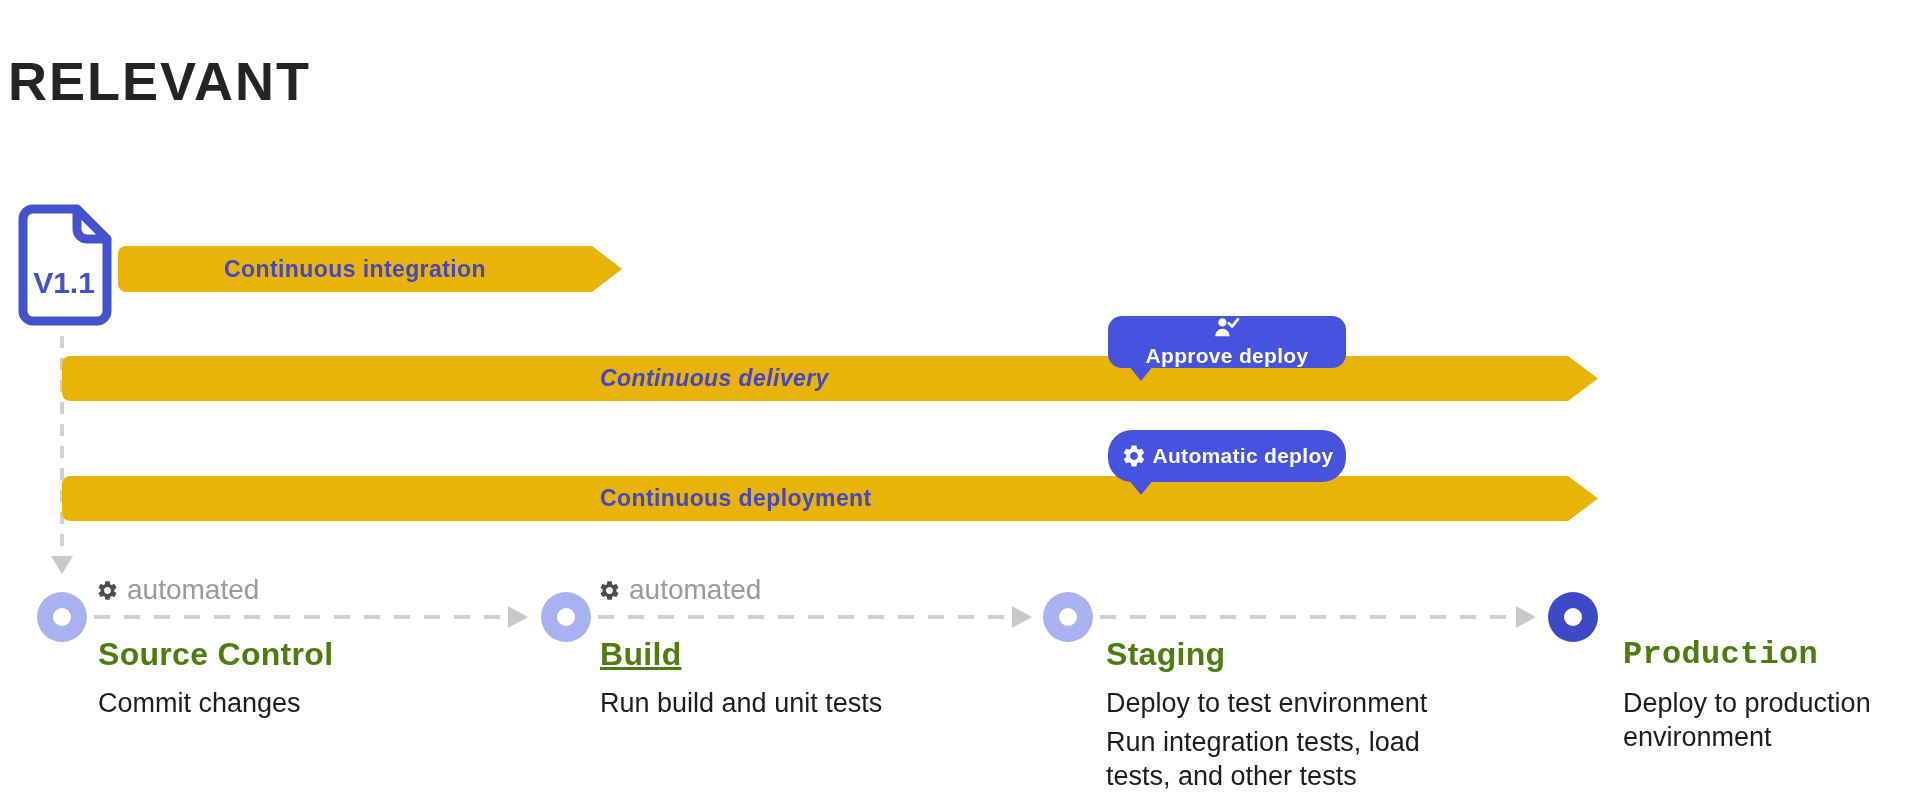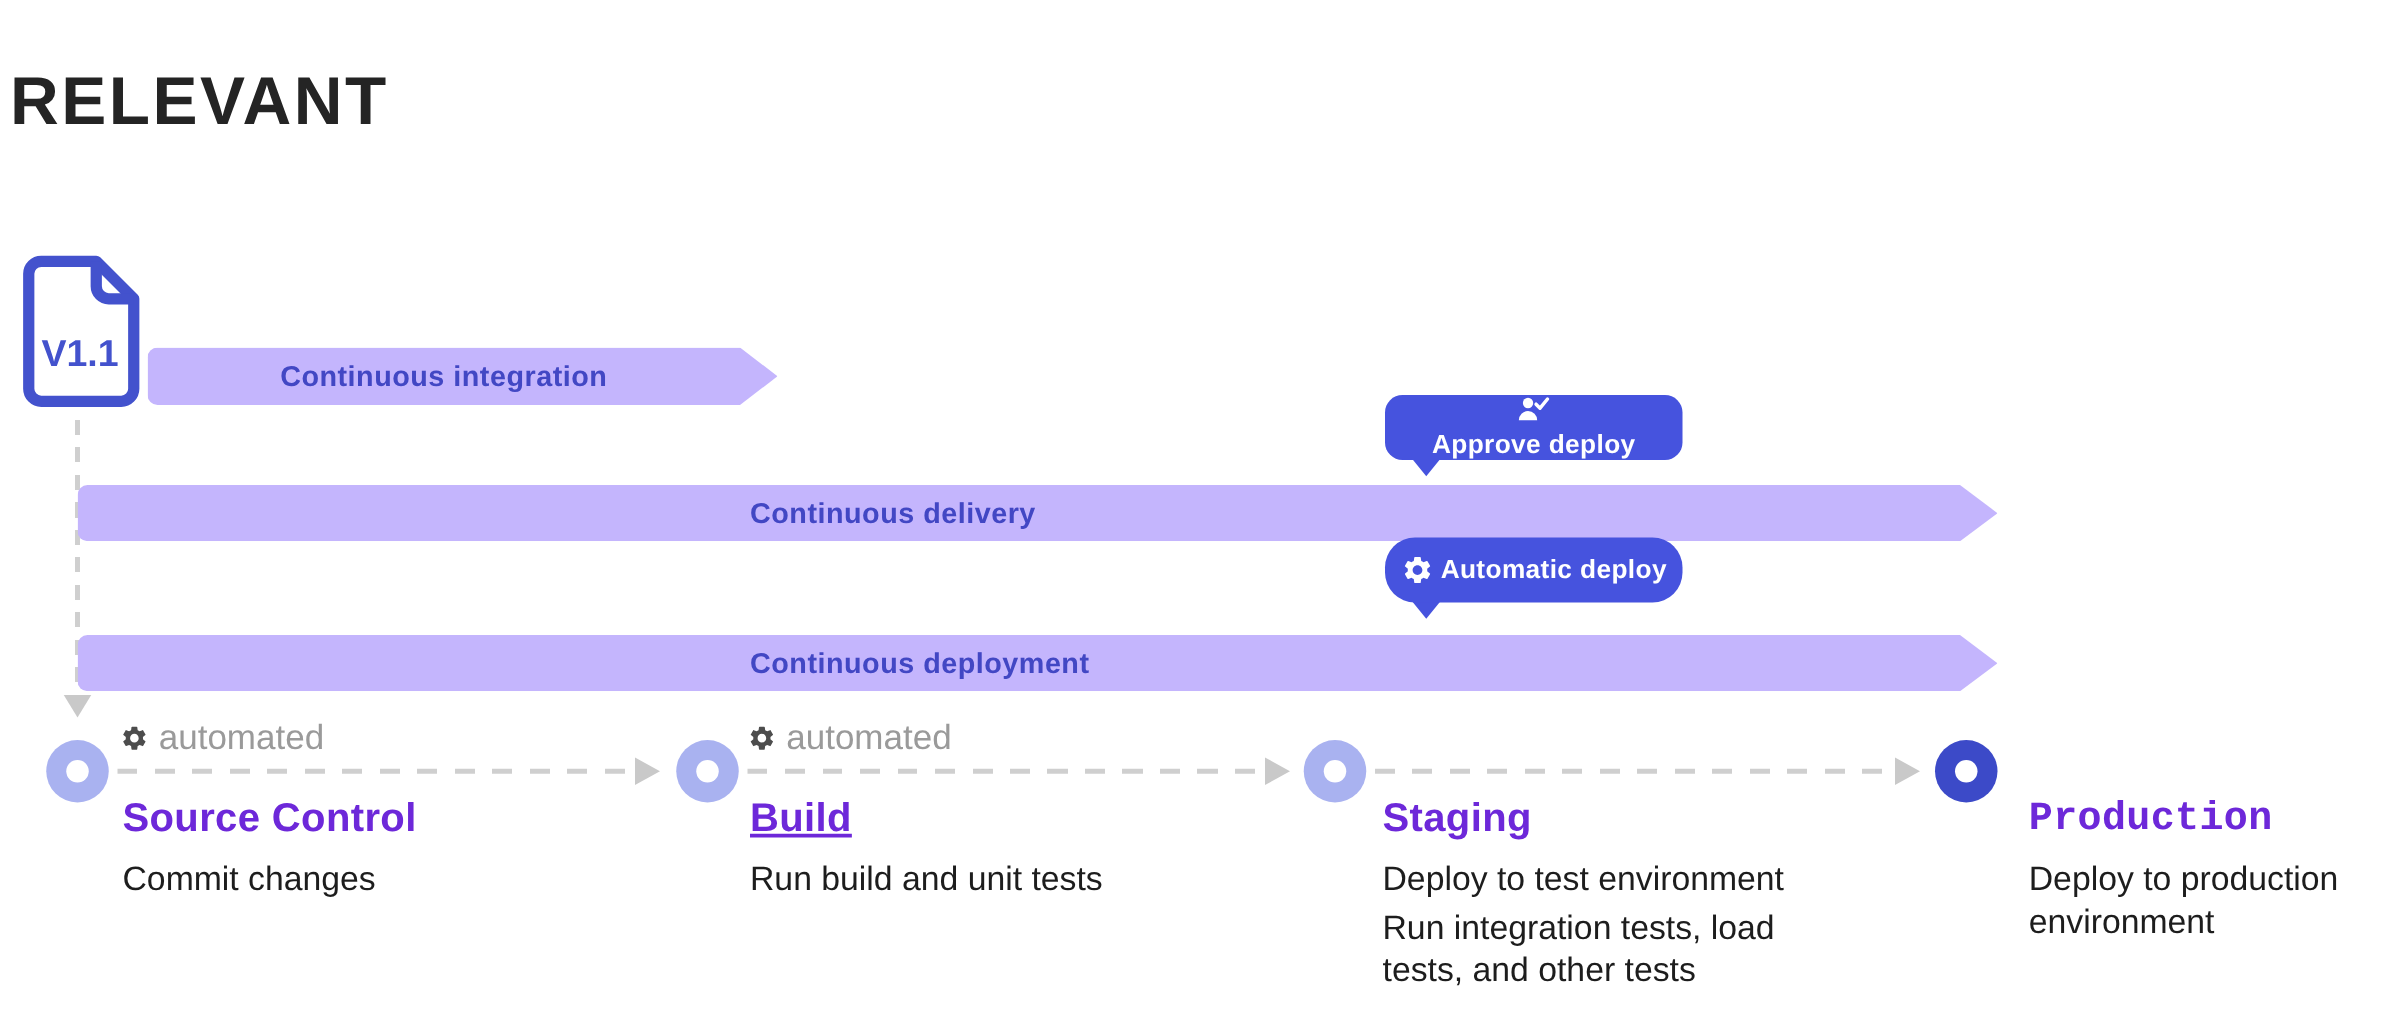--- a/index.html
+++ b/index.html
@@ -10,32 +10,31 @@
   }
   
   #title {
     position:absolute; left:8px; top:50px;
     font-size:54px; font-weight:bold; letter-spacing:2px; color:#242424;
   }
   
   #doc-icon { position:absolute; left:17px; top:203px; width:96px; height:124px; }
   
   .band {
-    position:absolute; background:#c4b5fd; border-radius:8px;
+    position:absolute; background:#eab308; border-radius:8px;
     clip-path:polygon(0 0, calc(100% - 30px) 0, 100% 50%, calc(100% - 30px) 100%, 0 100%);
-    margin-top:32px;
   }
   .band-text {
     color:#4247c4; font-weight:bold; font-size:23px; letter-spacing:0.4px;
     white-space:nowrap;
   }
   #band-ci   { left:118px; top:246px; width:504px;  height:46px; }
   #band-ci   .band-text { display:block; width:474px; text-align:center; line-height:46px; }
   #band-cd   { left:62px;  top:356px; width:1536px; height:45px; }
-  #band-cd   .band-text { display:block; padding-left:538px; line-height:45px; }
+  #band-cd   .band-text { display:block; padding-left:538px; line-height:45px;font-style:italic; }
   #band-cdep { left:62px;  top:476px; width:1536px; height:45px; }
   #band-cdep .band-text { display:block; padding-left:538px; line-height:45px; }
   
   #vline {
     position:absolute; left:60px; top:336px; width:4px; height:220px;
     background:repeating-linear-gradient(180deg,#cfcfcf 0 12px, transparent 12px 22px);
   }
   #vline-arrow {
     position:absolute; left:51px; top:556px; width:0; height:0;
     border-left:11px solid transparent; border-right:11px solid transparent;
@@ -83,21 +82,21 @@
   #node-4 { left:1548px; background:#3c4ac8; }
   
   .automated {
     position:absolute; top:574px; display:flex; align-items:center; gap:8px;
     color:#9a9a9a; font-size:28px; white-space:nowrap;
   }
   #auto-1 { left:96px; }  #auto-2 { left:598px; }
   .automated svg { display:block; }
   
   .stage-title {
-    position:absolute; top:636px; color:#6d28d9; font-weight:bold;
+    position:absolute; top:636px; color:#4d7c0f; font-weight:bold;
     font-size:32px; letter-spacing:0.3px; white-space:nowrap;
   }
   #stage-title-1 { left:98px; }   #stage-title-2 { left:600px;text-decoration:underline; }
   #stage-title-3 { left:1106px; } #stage-title-4 { left:1623px;font-family:Liberation Mono, monospace; }
   .stage-desc {
     position:absolute; top:686px; color:#1d1d1d; font-size:27px; line-height:34px;
   }
   #stage-desc-1 { left:98px; }
   #stage-desc-2 { left:600px; }
   #stage-desc-3 { left:1106px; width:380px; }

